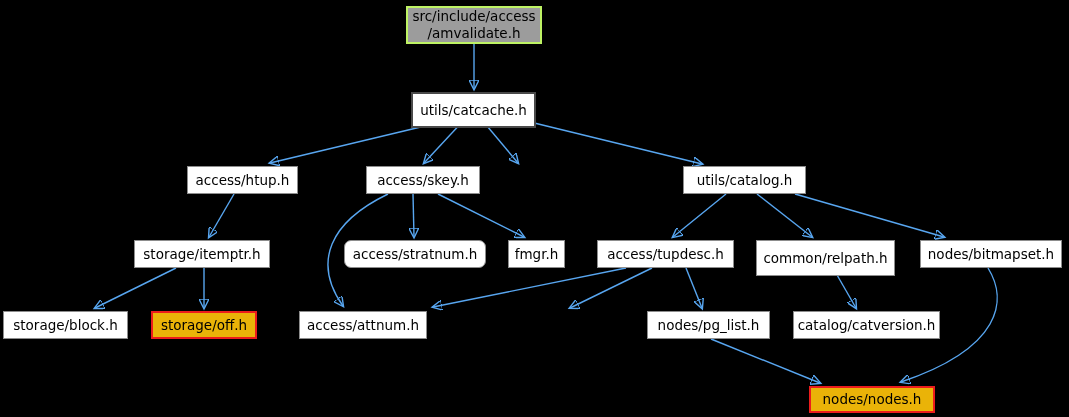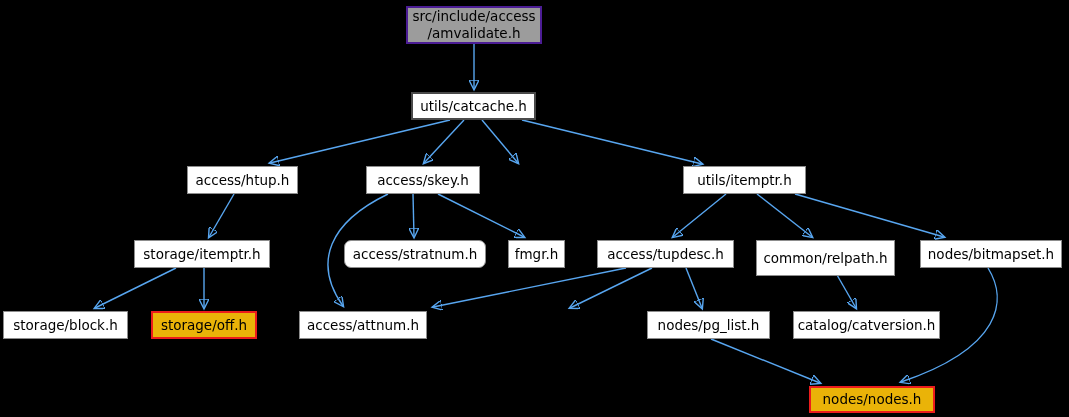--- a/index.html
+++ b/index.html
@@ -11,21 +11,21 @@
   svg.edges { position:absolute; left:0; top:0; }
   svg.edges path { stroke:#58a6f0; stroke-width:1.4; fill:none; }
   .node {
     position:absolute; box-sizing:border-box;
     display:flex; align-items:center; justify-content:center;
     background:#ffffff; border:1.5px solid #8d8d8d;
     color:#000; font-size:13.5px; line-height:1.25;
     text-align:center; white-space:pre-line; cursor:pointer;
   }
   .node.main { border:2px solid #4a4a4a; }
-  .node.root { background:#9c9c9c; border:2px solid #4c1d95; cursor:default;text-align:center; }
+  .node.root { background:#9c9c9c; border:2px solid #bef264; cursor:default;text-align:center; }
   .node.red  { border:2px solid #ec1c1c; background:#eab308;text-align:right; }
 </style>
 </head>
 <body>
 
 <div class="canvas">
 
   <svg class="edges" width="1069" height="417">
     <defs>
       <marker id="ah" markerUnits="userSpaceOnUse" markerWidth="12" markerHeight="10" refX="9" refY="5" orient="auto">
@@ -50,25 +50,25 @@
     <path d="M652,268 L570,308" marker-end="url(#ah)"></path>
     <path d="M686,268 L702,308" marker-end="url(#ah)"></path>
     <path d="M833,268 L856,308" marker-end="url(#ah)"></path>
     <path d="M711,339 L820,383" marker-end="url(#ah)"></path>
     <path d="M988,268 C1008,300 1002,348 901,382" marker-end="url(#ah)"></path>
   </svg>
 
   <div class="node root" style="left:406px; top:6px;  width:136px; height:38px;">src/include/access
 /amvalidate.h</div>
 
-  <div class="node main" style="left:411px; top:92px;  width:125px; height:28px;">utils/catcache.h</div>
+  <div class="node main" style="left:411px; top:92px;  width:125px; height:36px;">utils/catcache.h</div>
 
   <div class="node" style="left:187px; top:166px; width:111px; height:28px;">access/htup.h</div>
   <div class="node" style="left:358px; top:166px; width:114px; height:28px;margin-left:8px;">access/skey.h</div>
-  <div class="node" style="left:683px; top:166px; width:123px; height:28px;">utils/itemptr.h</div>
+  <div class="node" style="left:683px; top:166px; width:123px; height:28px;">utils/catalog.h</div>
 
   <div class="node" style="left:134px; top:240px; width:136px; height:28px;">storage/itemptr.h</div>
   <div class="node" style="left:344px; top:240px; width:142px; height:28px;border-radius:7px;">access/stratnum.h</div>
   <div class="node" style="left:508px; top:240px; width:57px;  height:28px;">fmgr.h</div>
   <div class="node" style="left:597px; top:240px; width:137px; height:28px;">access/tupdesc.h</div>
   <div class="node" style="left:756px; top:240px; width:139px; height:36px;">common/relpath.h</div>
   <div class="node" style="left:920px; top:240px; width:142px; height:28px;">nodes/bitmapset.h</div>
 
   <div class="node" style="left:3px;   top:311px; width:125px; height:28px;">storage/block.h</div>
   <div class="node red" style="left:151px; top:311px; width:106px; height:28px;">storage/off.h</div>

